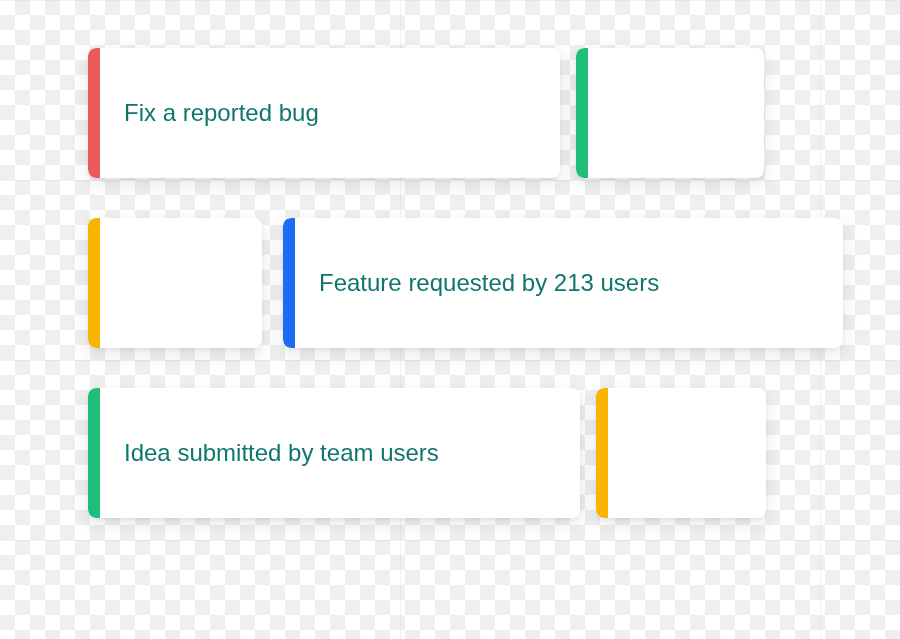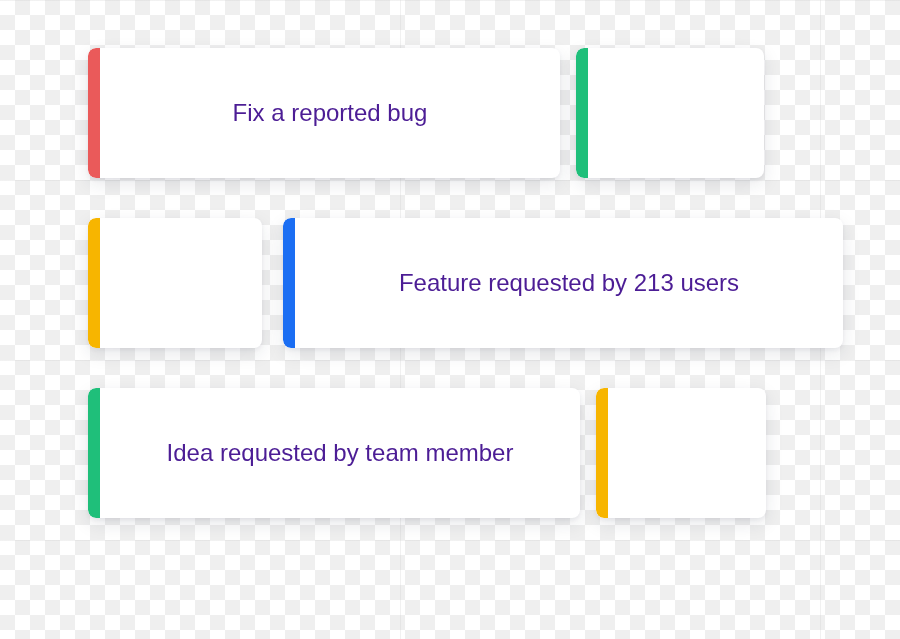--- a/index.html
+++ b/index.html
@@ -53,23 +53,23 @@
       width: 12px;
       height: 100%;
       flex-shrink: 0;
       border-top-left-radius: 8px;
       border-bottom-left-radius: 8px;
     }
     .label {
       flex: 1;
       padding: 0 24px;
       font-size: 24px;
-      color: #4c1d95;
+      color: #0f766e;
       font-weight: 400;
-      text-align: center;
+      text-align: left;
       white-space: nowrap;
     }
     
     .row1-main { left: 88px;  top: 48px;  width: 472px; }
     .row1-sec  { left: 576px; top: 48px;  width: 188px; }
     .row2-sec  { left: 88px;  top: 218px; width: 174px; }
     .row2-main { left: 283px; top: 218px; width: 560px; }
     .row3-main { left: 88px;  top: 388px; width: 492px; }
     .row3-sec  { left: 596px; top: 388px; width: 170px; }
   </style>
@@ -94,20 +94,20 @@
     <div class="stripe" style="background:#f7b500"></div>
   </div>
 
   <div class="card row2-main">
     <div class="stripe" style="background:#1b6ef3"></div>
     <div class="label">Feature requested by 213 users</div>
   </div>
 
   <div class="card row3-main">
     <div class="stripe" style="background:#1fbf7a"></div>
-    <div class="label">Idea requested by team member</div>
+    <div class="label">Idea submitted by team users</div>
   </div>
 
   <div class="card row3-sec">
     <div class="stripe" style="background:#f7b500"></div>
   </div>
 
 </div>
 
 </body></html>

